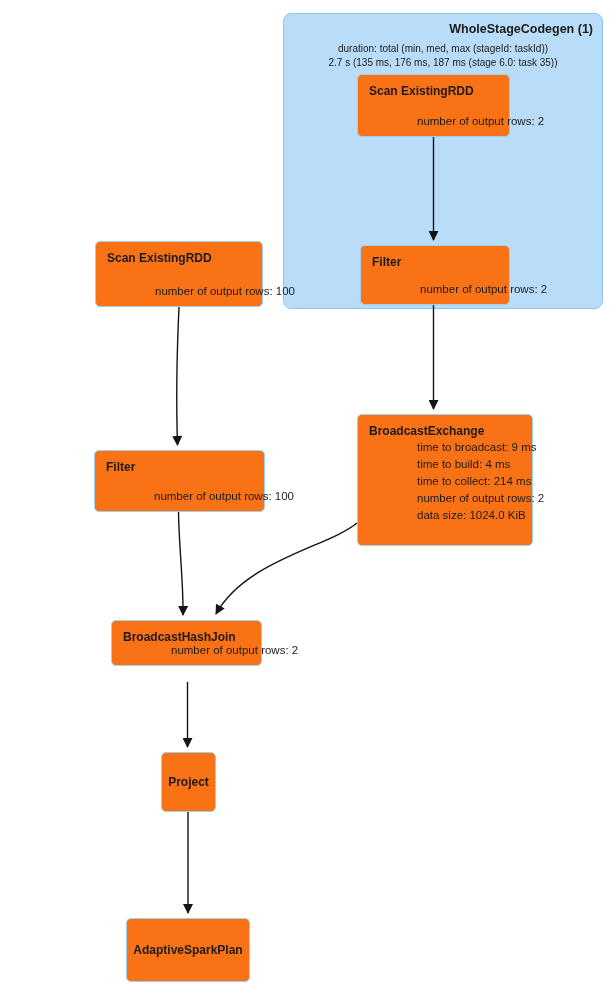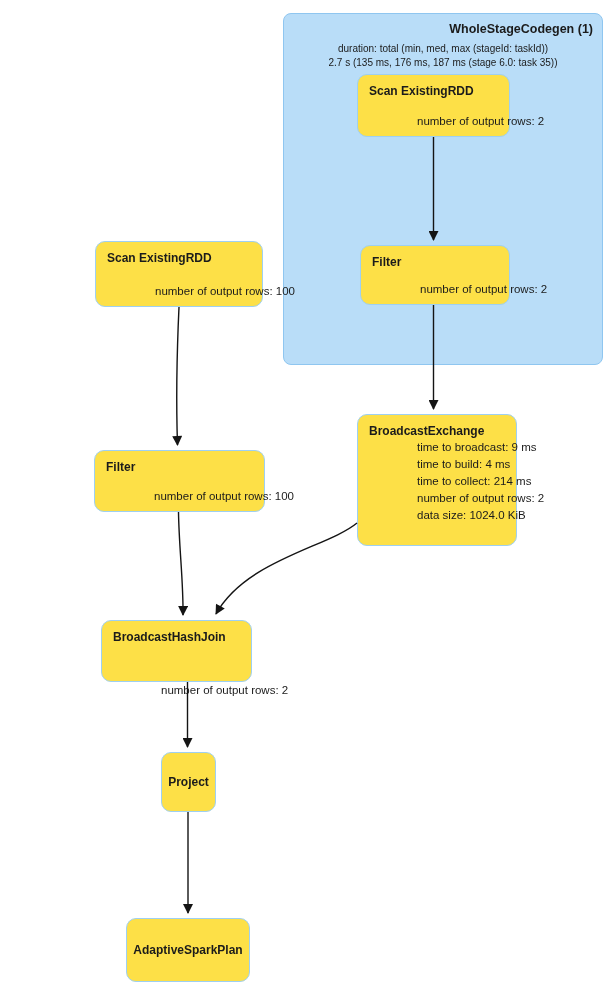--- a/index.html
+++ b/index.html
@@ -18,21 +18,21 @@
   }
   
   .cluster {
     position: absolute;
     background: #b9ddf8;
     border: 1px solid #8fc6f0;
     border-radius: 8px;
     box-sizing: border-box;
   }
   .cluster-left  { left: 33px;  top: 183px; width: 302px; height: 689px; z-index: 1; }
-  .cluster-right { left: 283px; top: 13px;  width: 320px; height: 352px; z-index: 2; }
+  .cluster-right { left: 283px; top: 13px;  width: 320px; height: 296px; z-index: 2; }
   .cluster-title {
     position: absolute;
     font-size: 12.5px;
     font-weight: bold;
     white-space: nowrap;
     color: #1b1b1b;
   }
   .cluster-right .cluster-title { right: 9px; top: 8px; }
   .cluster-left  .cluster-title { left: 146px; top: 8px; }
   .cluster-duration {
@@ -41,23 +41,23 @@
     white-space: nowrap;
     color: #1b1b1b;
   }
   .cluster-right .dur1 { left: 0; right: 0; top: 29px; text-align: center; }
   .cluster-right .dur2 { left: 0; right: 0; top: 43px; text-align: center; }
   .cluster-left  .dur1 { left: 26px; top: 30px; }
   .cluster-left  .dur2 { left: 10px; top: 44px; }
   
   .node {
     position: absolute;
-    background: #fde047;
+    background: #f97316;
     border: 1px solid #9ed0f2;
-    border-radius: 10px;
+    border-radius: 5px;
     box-sizing: border-box;
     z-index: 5;
   }
   .node-2row {
     display: flex;
     flex-direction: column;
     justify-content: space-between;
     padding: 9px 11px;
   }
   .node-title {
@@ -78,22 +78,22 @@
   .node-center {
     display: flex;
     align-items: center;
     padding: 0 5px;
     justify-content: center;
   }
   .n-scan-right  { left: 357px; top: 74px;  width: 153px; height: 63px; }
   .n-filter-right{ left: 360px; top: 245px; width: 150px; height: 60px; }
   .n-scan-left   { left: 95px;  top: 241px; width: 168px; height: 66px; }
   .n-filter-left { left: 94px;  top: 450px; width: 171px; height: 62px; }
-  .n-bexchange   { left: 357px; top: 414px; width: 160px; height: 132px; }
-  .n-bhj         { left: 101px; top: 620px; width: 151px; height: 62px; gap: 40px; }
+  .n-bexchange   { left: 357px; top: 414px; width: 176px; height: 132px; }
+  .n-bhj         { left: 111px; top: 620px; width: 151px; height: 46px; }
   .n-project     { left: 161px; top: 752px; width: 55px;  height: 60px; }
   .n-asp         { left: 126px; top: 918px; width: 124px; height: 64px; }
   
   .edges {
     position: absolute;
     left: 0; top: 0;
     width: 614px; height: 997px;
     z-index: 9;
     pointer-events: none;
   }

